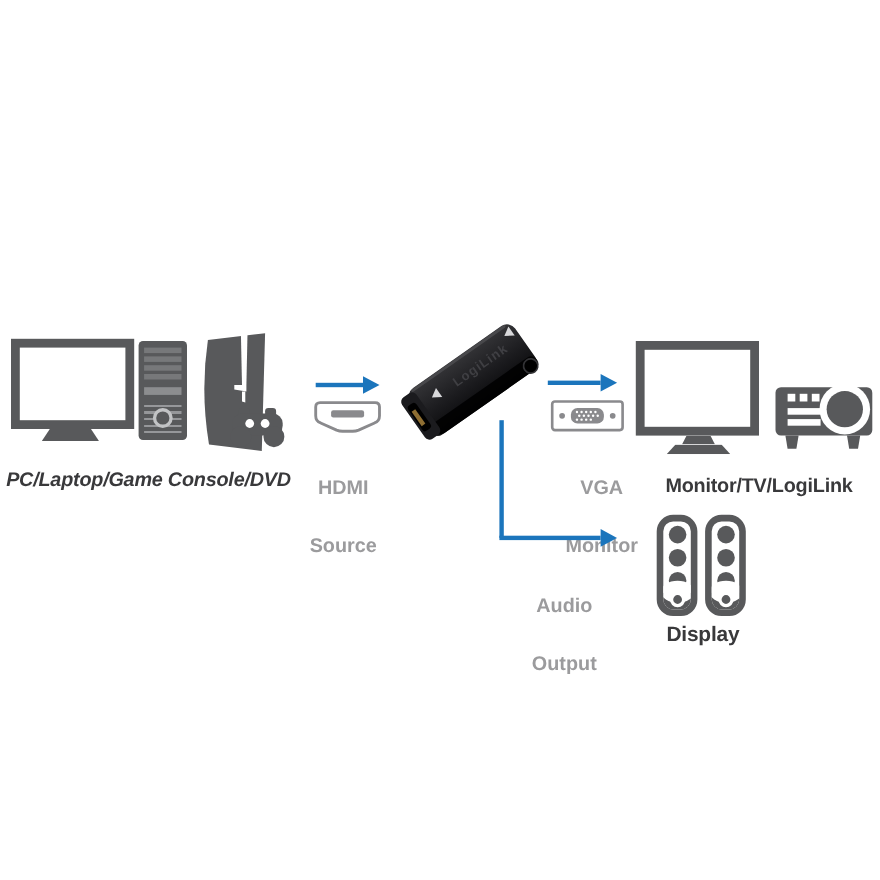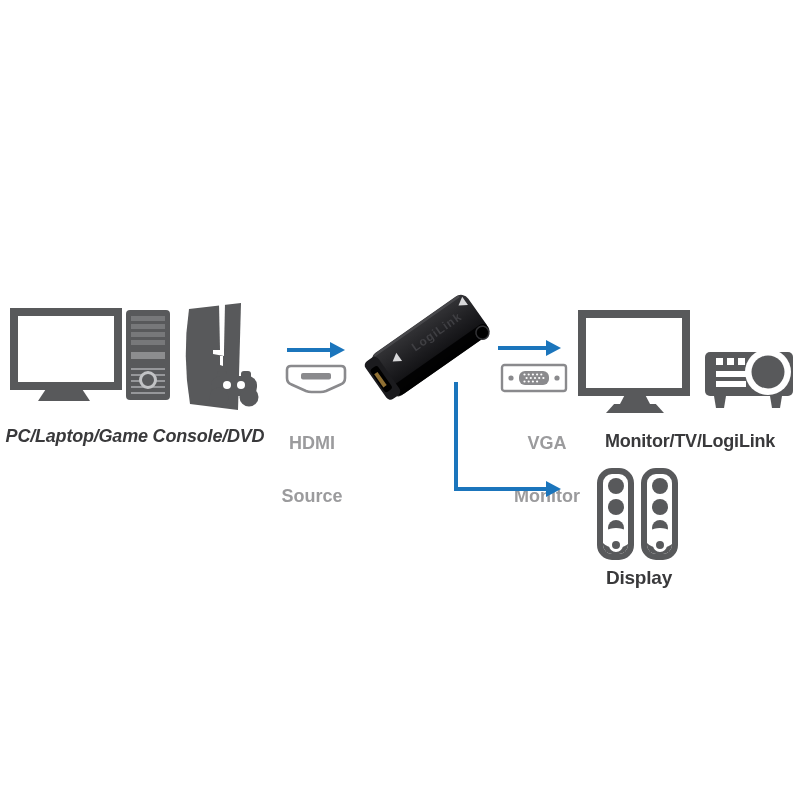--- a/index.html
+++ b/index.html
@@ -162,20 +162,24 @@
     <circle cx="66" cy="26" r="23" fill="#ffffff"></circle>
     <circle cx="66" cy="26" r="16.5" fill="#58595b"></circle>
   </svg>
 
   <div class="abs dark-label" style="left:580px;top:431px;width:220px;">Monitor/TV/LogiLink</div>
 
   <div class="abs arrow-line-v" style="left:454px;top:382px;height:107px;"></div>
   <div class="abs arrow-line-h" style="left:454px;top:487px;width:92px;"></div>
   <div class="abs arrow-head-r" style="left:546px;top:481px;"></div>
 
+  <div class="abs gray-label" style="left:467px;top:508px;width:92px;">
+    <span>Audio</span>
+    <span>Output</span>
+  </div>
 
   <div class="speaker" style="left:597px;top:468px;">
     <div class="sp-dot" style="top:4px;"></div>
     <div class="sp-dot" style="top:25px;"></div>
     <div class="sp-dot" style="top:46px;"></div>
     <div class="sp-bottom"></div>
     <div class="sp-tweeter"></div>
   </div>
   <div class="speaker" style="left:641px;top:468px;">
     <div class="sp-dot" style="top:4px;"></div>

